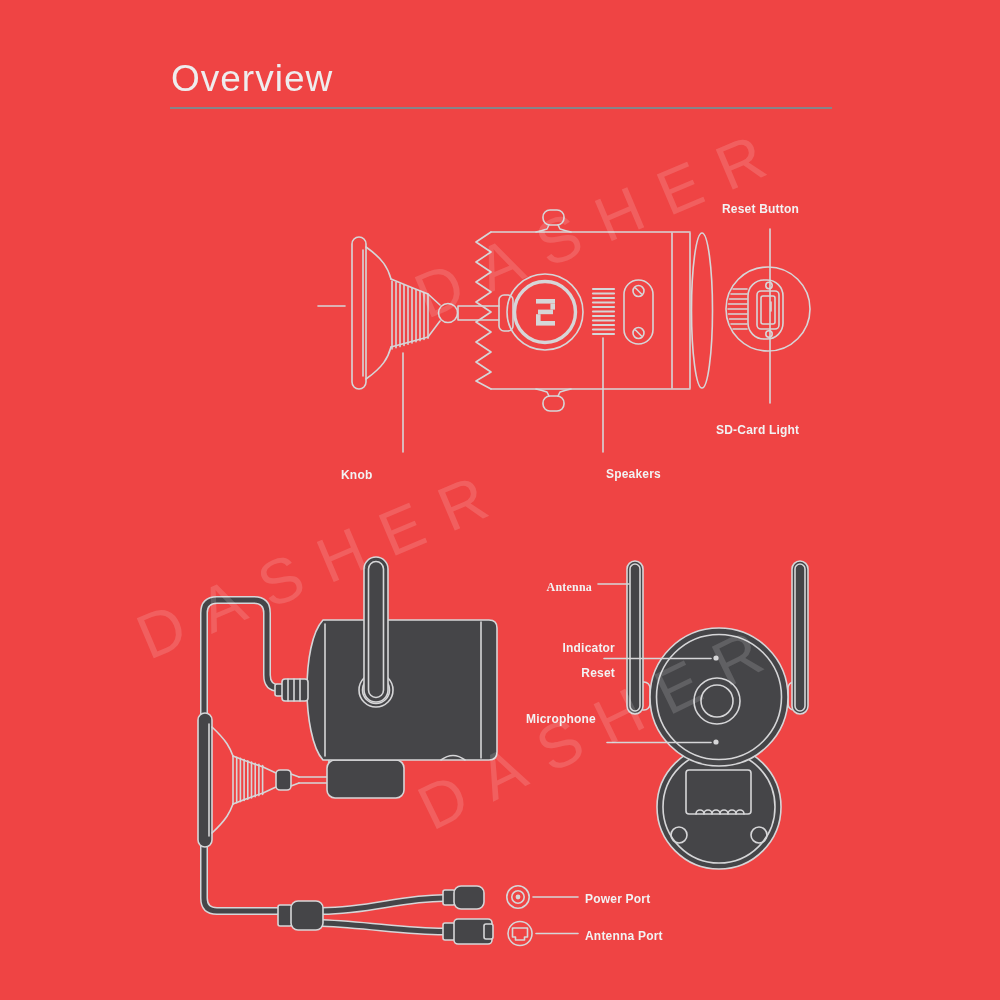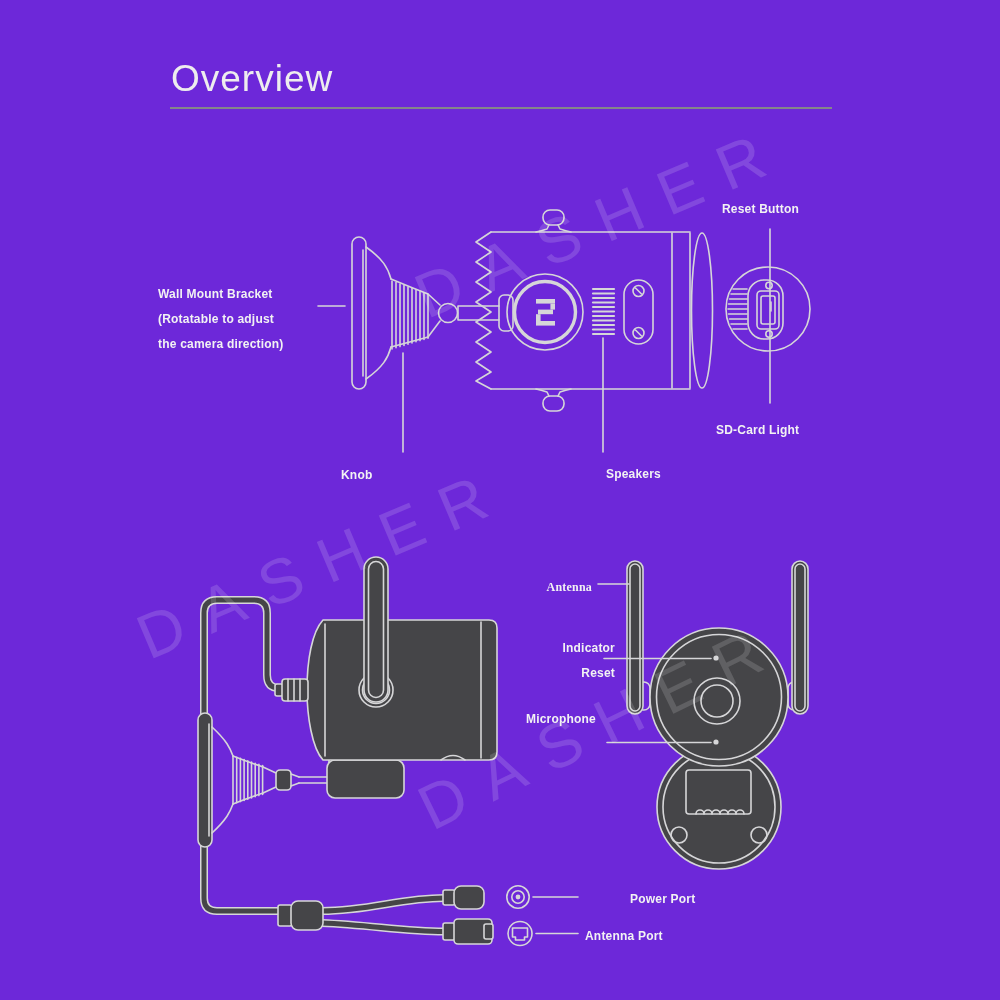--- a/index.html
+++ b/index.html
@@ -1,16 +1,16 @@
 <!DOCTYPE html>
 <html><head>
 <meta charset="utf-8">
 <style>
   html,body{margin:0;padding:0;background:#454548;overflow:hidden;}
-  .page{position:relative;width:1000px;height:1000px;background:#6d28d9;
+  .page{position:relative;width:1000px;height:1000px;background:#ef4444;
         font-family:"Liberation Sans",sans-serif;overflow:hidden;}
   .title{position:absolute;left:171px;top:33px;font-size:37px;font-weight:500;
          color:#eeedee;letter-spacing:1px;z-index:6;}
   .divider{position:absolute;left:170px;top:107px;width:662px;height:2px;
            background:#85858a;z-index:2;}
   .watermark{position:absolute;font-size:63px;font-weight:400;letter-spacing:22px;
              color:rgba(255,255,255,0.15);white-space:nowrap;pointer-events:none;
              z-index:5;}
   .wm1{left:600px;top:222px;transform:translate(-50%,-50%) rotate(-23deg);}
   .wm2{left:322px;top:563px;transform:translate(-50%,-50%) rotate(-23deg);}
@@ -19,21 +19,21 @@
   .label{position:absolute;z-index:6;color:#f2f2f3;font-weight:bold;
          font-size:12px;letter-spacing:0.2px;line-height:25px;}
   .lbl-wall{left:158px;top:282px;}
   .lbl-reset{left:722px;top:197px;}
   .lbl-sd{left:716px;top:418px;}
   .lbl-knob{left:341px;top:463px;width:120px;}
   .lbl-speakers{left:541px;top:462px;width:120px;text-align:right;}
   .lbl-antenna{right:408px;top:575px;font-family:Liberation Serif, serif;}
   .lbl-indicator{left:505px;top:636px;width:110px;text-align:right;}
   .lbl-mic{right:404px;top:707px;}
-  .lbl-power{left:585px;top:887px;margin-left:45px;}
+  .lbl-power{left:585px;top:887px;}
   .lbl-ethernet{left:585px;top:924px;}
 </style>
 </head>
 <body>
 
 <div class="page">
 
   <h1 class="title">Overview</h1>
   <div class="divider"></div>
 
@@ -265,25 +265,20 @@
         </g>
         <g>
           <path d="M598,584 H629"></path>
           <path d="M604,658.5 H711"></path>
           <path d="M607,742.5 H711"></path>
         </g>
       </g>
     </g>
   </svg>
 
-  <div class="label lbl-wall">
-    <div>Wall Mount Bracket</div>
-    <div>(Rotatable to adjust</div>
-    <div>the camera direction)</div>
-  </div>
 
   <div class="label lbl-reset">Reset Button</div>
   <div class="label lbl-sd">SD-Card Light</div>
   <div class="label lbl-knob">Knob</div>
   <div class="label lbl-speakers">Speakers</div>
 
   <div class="label lbl-antenna">Antenna</div>
   <div class="label lbl-indicator">
     <div>Indicator</div>
     <div>Reset</div>

